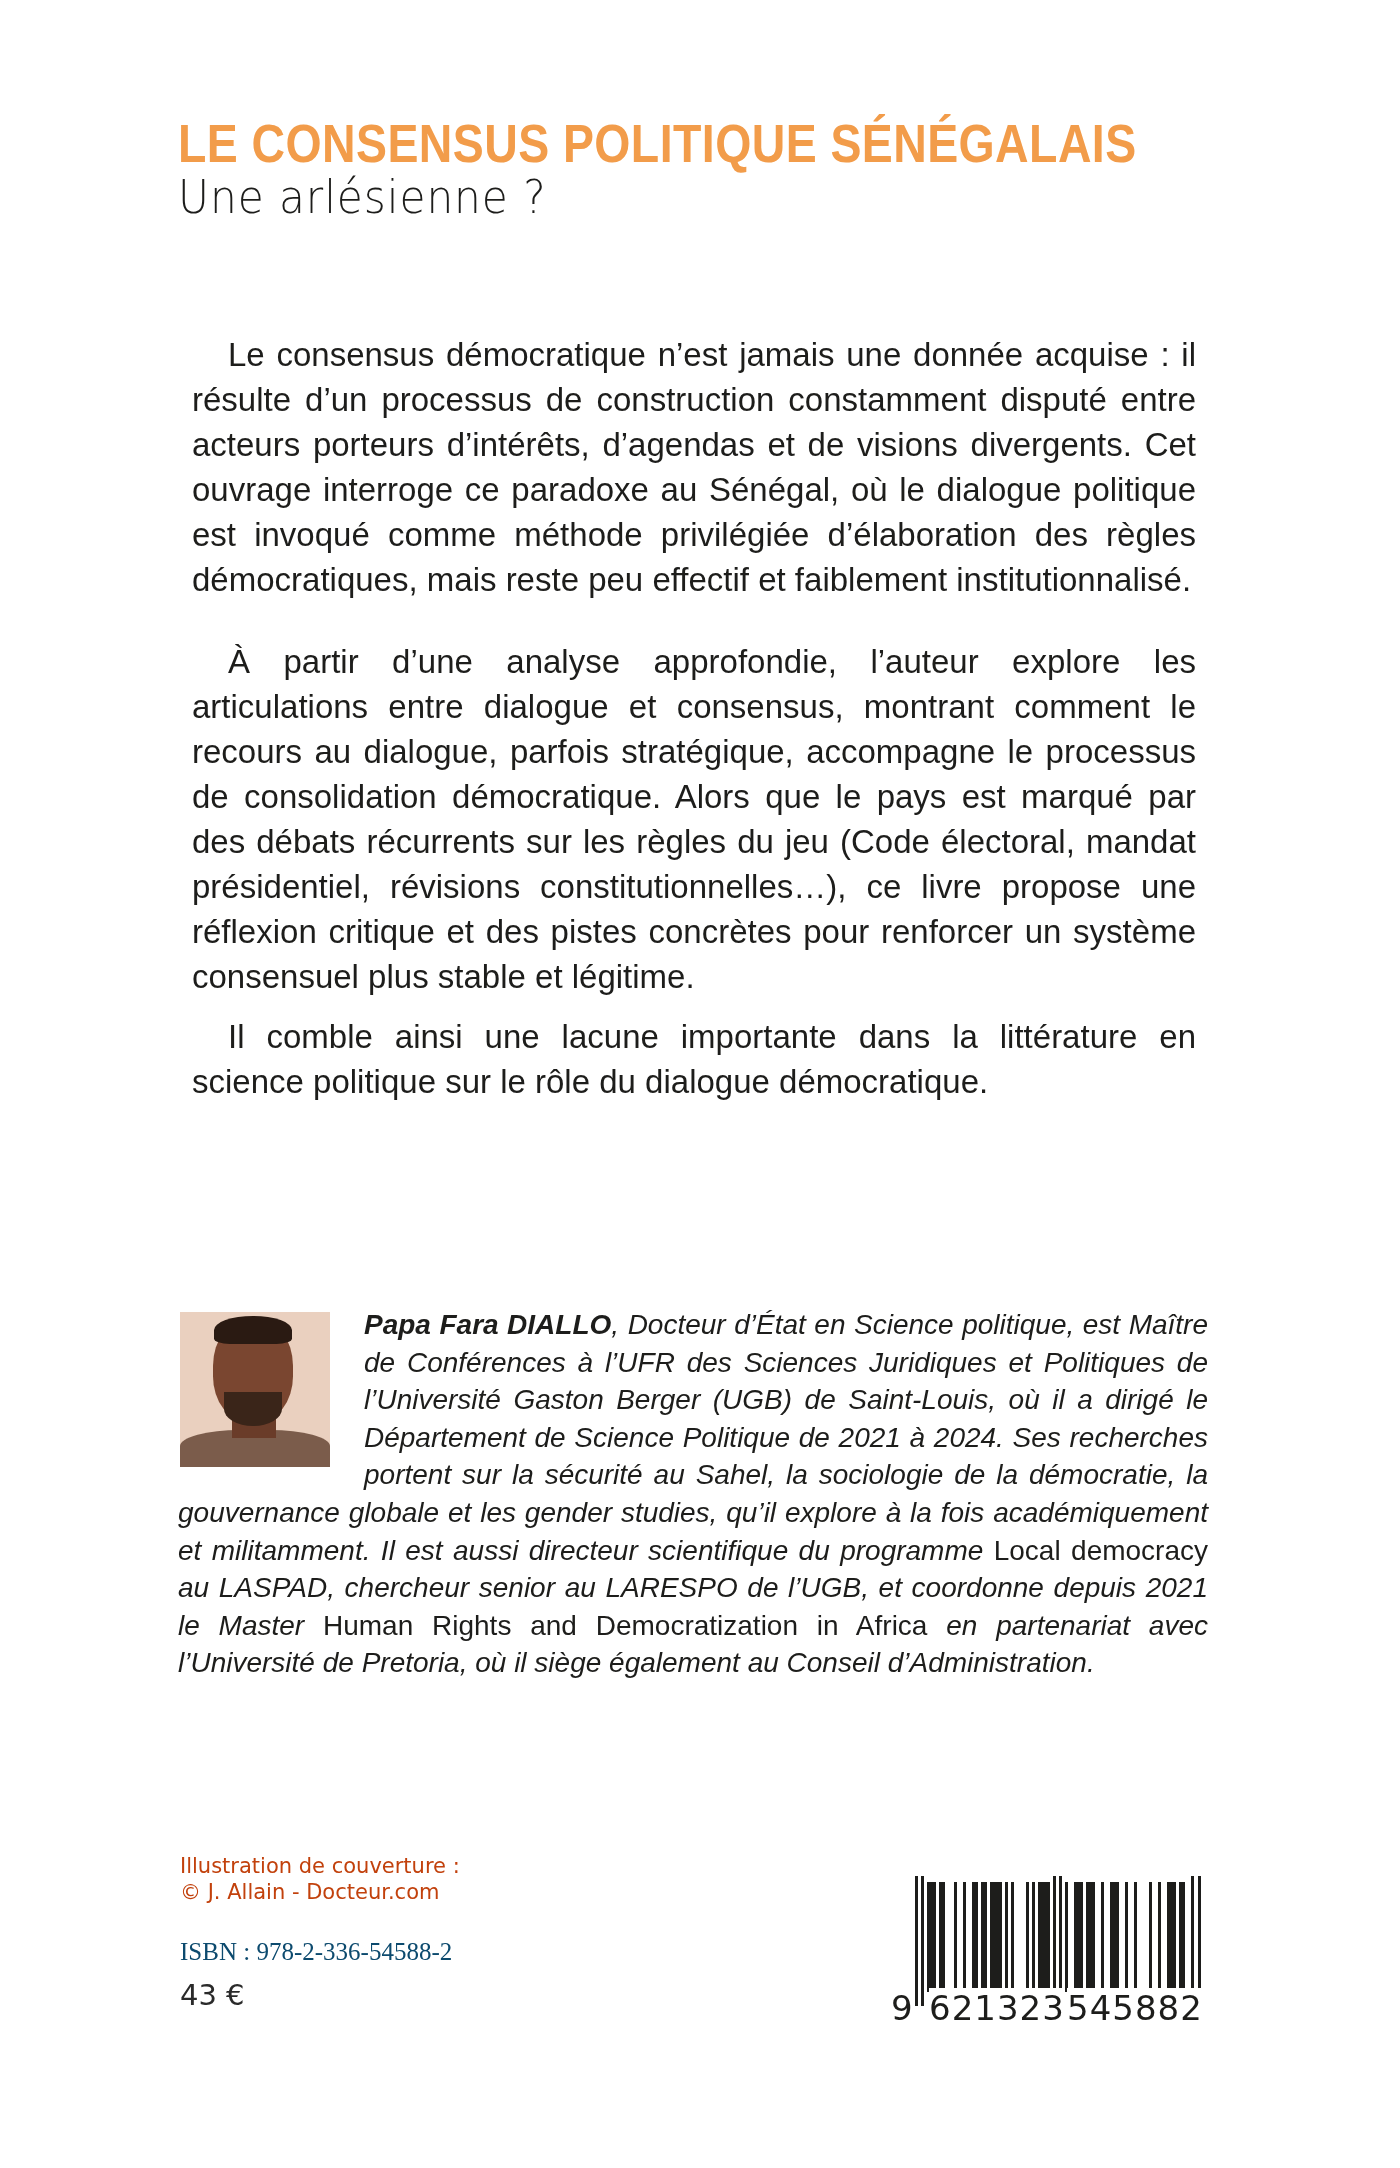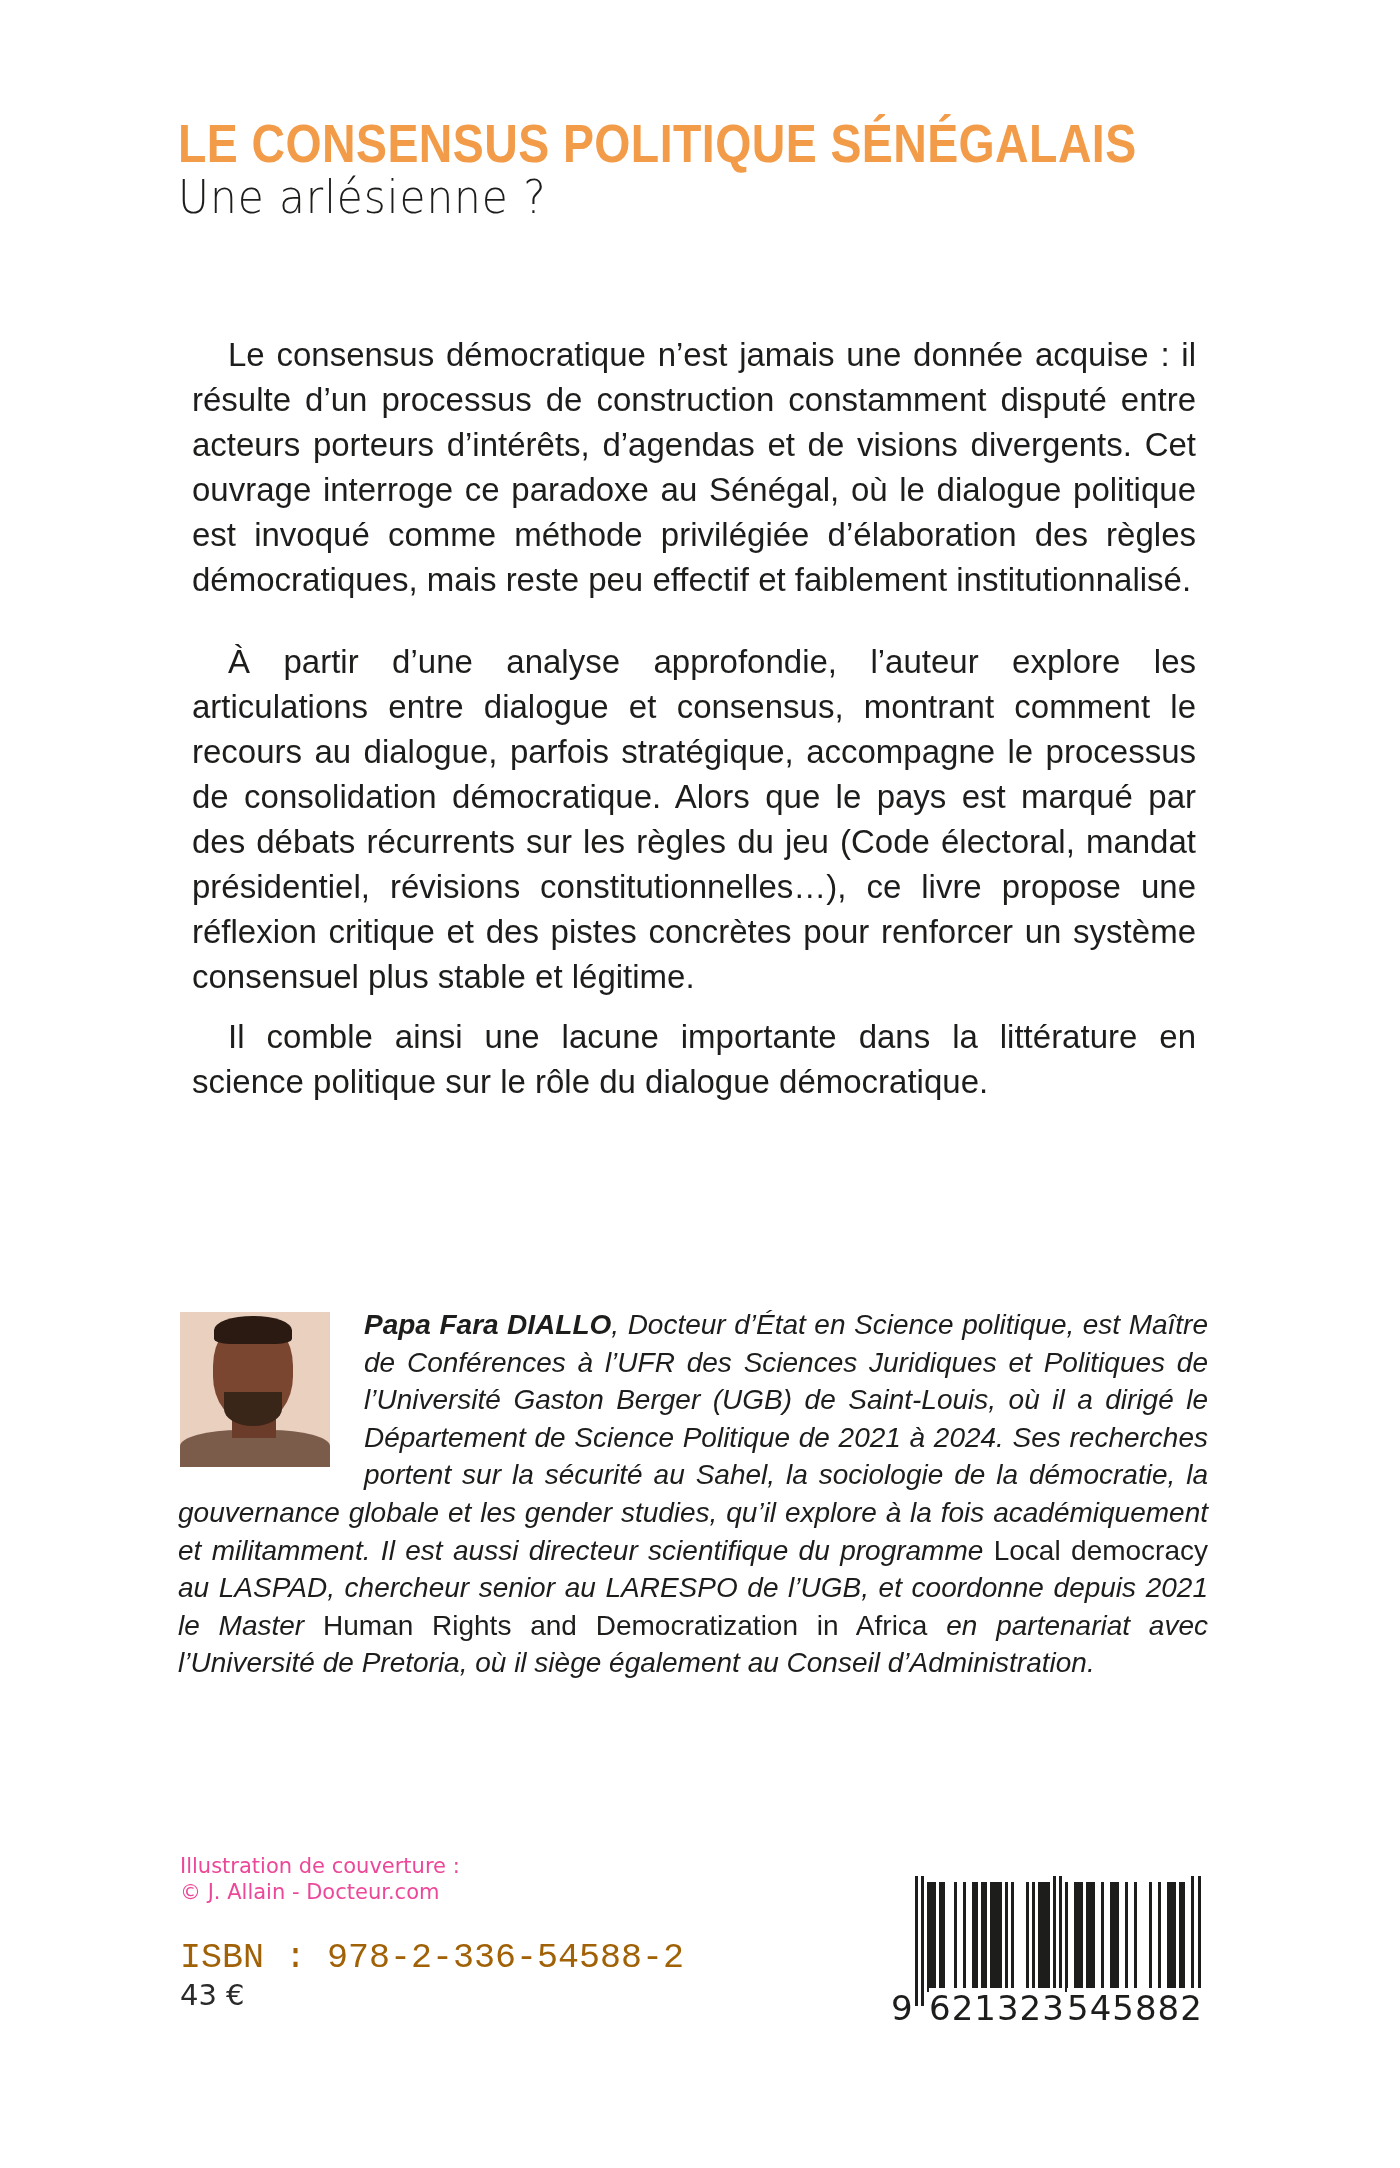--- a/index.html
+++ b/index.html
@@ -32,23 +32,23 @@
                  border-radius: 46% 46% 44% 44%; background: #7a4630; }
   .photo .hair { position: absolute; left: 34px; top: 4px; width: 78px; height: 28px;
                  border-radius: 50% 50% 20% 20%; background: #2a1a12; }
   .photo .beard { position: absolute; left: 44px; top: 80px; width: 58px; height: 34px;
                   border-radius: 0 0 50% 50%; background: #3a2519; }
   .photo .neck { position: absolute; left: 52px; top: 100px; width: 44px; height: 26px; background: #6a3c29; }
   .photo .shirt { position: absolute; left: 0; top: 118px; width: 150px; height: 40px;
                   border-radius: 40% 40% 0 0; background: #7b5c4b; }
 
   .credits { position: absolute; left: 180px; top: 1853px;
-             font-family: "DejaVu Sans", sans-serif; font-size: 21px; line-height: 26px; color: #ec4899; }
+             font-family: "DejaVu Sans", sans-serif; font-size: 21px; line-height: 26px; color: #c2410c; }
   .isbn { position: absolute; left: 180px; top: 1938px;
-          font-family: Liberation Mono, monospace; font-size: 35px; color: #a16207; }
+          font-family: Liberation Serif, serif; font-size: 25px; color: #0c4a6e; }
   .price { position: absolute; left: 180px; top: 1978px;
            font-family: "DejaVu Sans", sans-serif; font-size: 29px; color: #2a2a2a; text-align: center; }
 
   .barcode { position: absolute; left: 915px; top: 1876px; width: 292px; height: 152px; }
   .barcode .bars { position: absolute; left: 0; top: 0; width: 292px; height: 130px; }
   .barcode .digits { position: absolute; left: 0; top: 112px; width: 292px; height: 40px;
                      font-family: "DejaVu Sans", sans-serif; font-size: 34px; color: #1d1d1b; }
   .barcode .d0 { position: absolute; left: -26px; top: 0; background: #fff; padding: 0 2px; }
   .barcode .d1 { position: absolute; left: 14px; top: 0; background: #fff; letter-spacing: 1px; }
   .barcode .d2 { position: absolute; left: 152px; top: 0; background: #fff; letter-spacing: 1px; }

